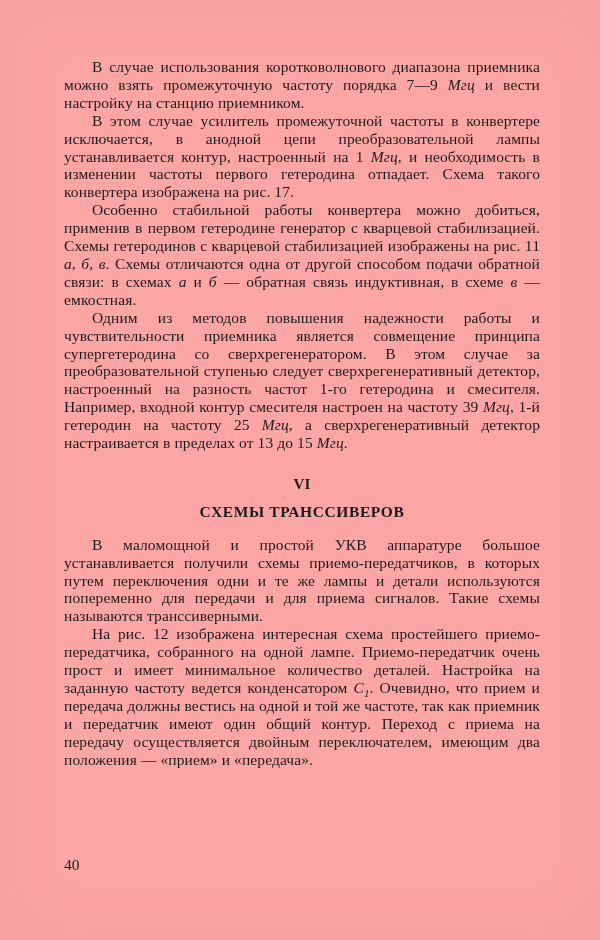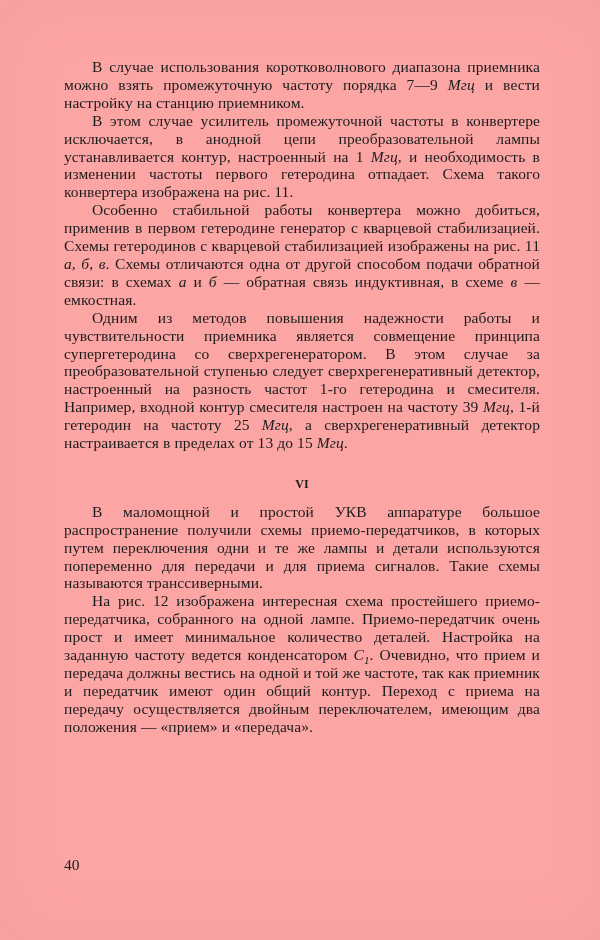--- a/index.html
+++ b/index.html
@@ -39,21 +39,21 @@
     text-indent: 28px;
     text-align: justify;
   }
   .para sub {
     font-size: 11px;
     line-height: 0;
   }
   .heading-number {
     text-align: center;
     font-weight: bold;
-    font-size: 12px;
+    font-size: 15px;
     margin-top: 24px;
     margin-bottom: 9px;
     text-indent: 0;
   }
   .heading-title {
     text-align: center;
     font-weight: bold;
     font-size: 15.5px;
     letter-spacing: 0.6px;
     margin-bottom: 15px;
@@ -65,21 +65,22 @@
     top: 856px;
     font-size: 15.5px;
   }
 </style>
 </head>
 <body>
 
 <div class="page">
   <div class="text-block">
       <p class="para"><span>В случае использования коротковолнового диапазона приемника можно взять промежуточную частоту порядка 7—9 </span><span style="font-style: italic;">Мгц</span><span> и вести настройку на станцию приемником.</span></p>
-      <p class="para"><span>В этом случае усилитель промежуточной частоты в конвертере исключается, в анодной цепи преобразовательной лампы устанавливается контур, настроенный на 1 </span><span style="font-style: italic;">Мгц</span><span>, и необходимость в изменении частоты первого гетеродина отпадает. Схема такого конвертера изображена на рис. 11.</span></p>
+      <p class="para"><span>В этом случае усилитель промежуточной частоты в конвертере исключается, в анодной цепи преобразовательной лампы устанавливается контур, настроенный на 1 </span><span style="font-style: italic;">Мгц</span><span>, и необходимость в изменении частоты первого гетеродина отпадает. Схема такого конвертера изображена на рис. 17.</span></p>
       <p class="para"><span>Особенно стабильной работы конвертера можно добиться, применив в первом гетеродине генератор с кварцевой стабилизацией. Схемы гетеродинов с кварцевой стабилизацией изображены на рис. 11 </span><span style="font-style: italic;">а, б, в</span><span>. Схемы отличаются одна от другой способом подачи обратной связи: в схемах </span><span style="font-style: italic;">а</span><span> и </span><span style="font-style: italic;">б</span><span> — обратная связь индуктивная, в схеме </span><span style="font-style: italic;">в</span><span> — емкостная.</span></p>
       <p class="para"><span>Одним из методов повышения надежности работы и чувствительности приемника является совмещение принципа супергетеродина со сверхрегенератором. В этом случае за преобразовательной ступенью следует сверхрегенеративный детектор, настроенный на разность частот 1-го гетеродина и смесителя. Например, входной контур смесителя настроен на частоту 39 </span><span style="font-style: italic;">Мгц</span><span>, 1-й гетеродин на частоту 25 </span><span style="font-style: italic;">Мгц</span><span>, а сверхрегенеративный детектор настраивается в пределах от 13 до 15 </span><span style="font-style: italic;">Мгц</span><span>.</span></p>
       <div class="heading-number">VI</div>
-      <p class="para"><span>В маломощной и простой УКВ аппаратуре большое распространение получили схемы приемо-передатчиков, в которых путем переключения одни и те же лампы и детали используются попеременно для передачи и для приема сигналов. Такие схемы называются транссиверными.</span></p>
+      <div class="heading-title">СХЕМЫ ТРАНССИВЕРОВ</div>
+      <p class="para"><span>В маломощной и простой УКВ аппаратуре большое устанавливается получили схемы приемо-передатчиков, в которых путем переключения одни и те же лампы и детали используются попеременно для передачи и для приема сигналов. Такие схемы называются транссиверными.</span></p>
       <p class="para"><span>На рис. 12 изображена интересная схема простейшего приемо-передатчика, собранного на одной лампе. Приемо-передатчик очень прост и имеет минимальное количество деталей. Настройка на заданную частоту ведется конденсатором </span><span style="font-style: italic;">C</span><sub style="font-style: italic;">1</sub><span>. Очевидно, что прием и передача должны вестись на одной и той же частоте, так как приемник и передатчик имеют один общий контур. Переход с приема на передачу осуществляется двойным переключателем, имеющим два положения — «прием» и «передача».</span></p>
     </div>
   <div class="page-number">40</div>
 </div>
 
 </body></html>

